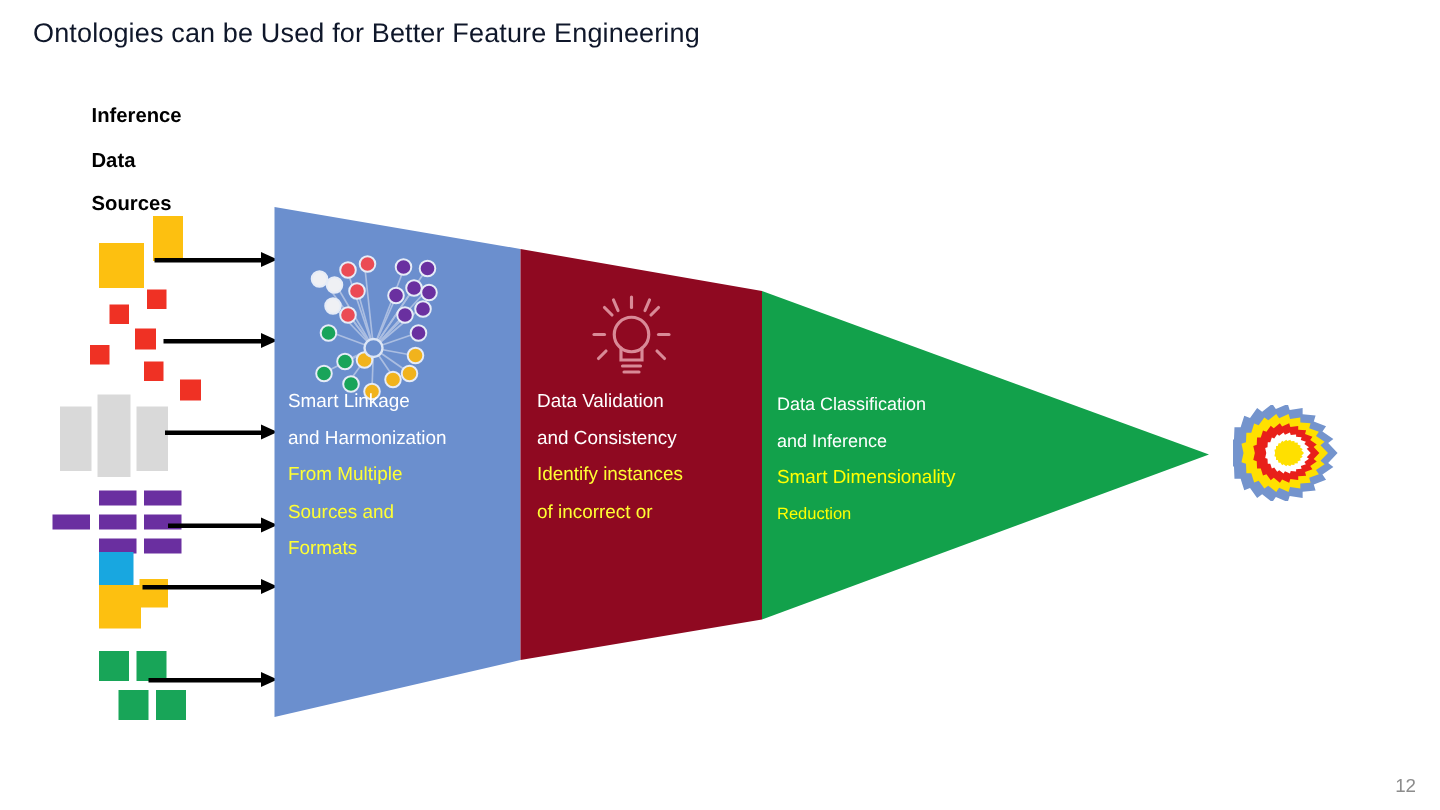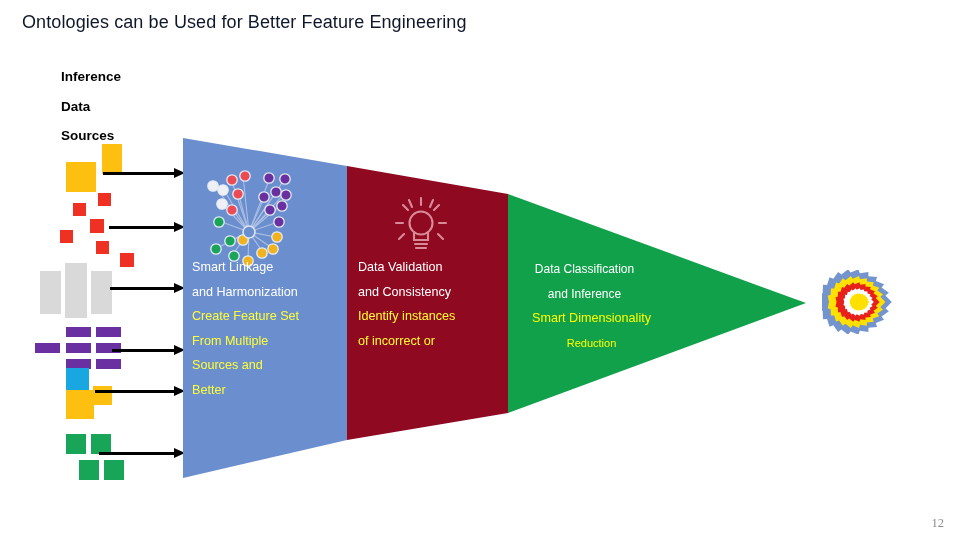--- a/index.html
+++ b/index.html
@@ -71,30 +71,29 @@
   }
 
   
   .funnel-col {
     position: absolute;
     font-size: 12.6px;
     line-height: 24.6px;
   }
   .funnel-col .hdr { color: #ffffff; white-space: nowrap; }
   .funnel-col .body { color: #ffff33; white-space: nowrap; }
-  #col-green .body { color: #ffff00; margin-left: 14px; }
+  #col-green .body { color: #ffff00; }
 
   
   #page-number {
     position: absolute;
     right: 16px;
     bottom: 9px;
     font-size: 12.5px;
     color: #8c8c8c;
-    font-family: Liberation Serif, serif;
   }
 </style>
 </head>
 <body>
 
 <div id="slide-title">Ontologies can be Used for Better Feature Engineering</div>
 
 <div id="source-label">
   <div>Inference</div>
   <div>Data</div>
@@ -245,34 +244,33 @@
     <path d="M404,234 L399,239"></path>
     <path d="M438,234 L443,239"></path>
     <path d="M412,207 L409,200"></path>
     <path d="M430,207 L433,200"></path>
   </g>
 </svg>
 
 <div class="funnel-col" id="col-blue" style="left:192px; top:255px;">
   <div class="hdr">Smart Linkage</div>
   <div class="hdr">and Harmonization</div>
-  <div class="body">Create Feature Set</div>
   <div class="body">From Multiple</div>
   <div class="body">Sources and</div>
-  <div class="body">Better</div>
+  <div class="body">Formats</div>
 </div>
 
 <div class="funnel-col" id="col-red" style="left:358px; top:255px;">
   <div class="hdr">Data Validation</div>
   <div class="hdr">and Consistency</div>
   <div class="body">Identify instances</div>
   <div class="body">of incorrect or</div>
 </div>
 
-<div class="funnel-col" id="col-green" style="left:518px; top:257px; font-size:12px; line-height:24.6px;text-align:center;">
+<div class="funnel-col" id="col-green" style="left:518px; top:257px; font-size:12px; line-height:24.6px;">
   <div class="hdr">Data Classification</div>
   <div class="hdr">and Inference</div>
   <div class="body" style="font-size:12.6px;">Smart Dimensionality</div>
   <div class="body" style="font-size:11px;">Reduction</div>
 </div>
 
 <svg style="position:absolute; left:822px; top:270px; width:78px; height:64px;" viewBox="0 0 100 100">
   <g transform="translate(50,50)">
     <polygon fill="#7494cd" points="48.0,0.0 38.2,10.3 43.6,14.6 32.2,22.5 36.0,27.9 23.2,32.7 25.1,39.0 11.6,40.3 11.6,46.8 -1.9,44.9 -3.9,51.1 -16.3,45.9 -20.1,51.2 -30.6,43.0 -35.8,46.9 -43.2,36.5 -49.2,38.7 -53.0,26.7 -59.4,26.8 -59.9,14.2 -65.8,12.3 -63.2,0.0 -65.8,-12.3 -59.9,-14.2 -59.4,-26.8 -53.0,-26.7 -49.2,-38.7 -43.2,-36.5 -35.8,-46.9 -30.6,-43.0 -20.1,-51.2 -16.3,-45.9 -3.9,-51.1 -1.9,-44.9 11.6,-46.8 11.6,-40.3 25.1,-39.0 23.2,-32.7 36.0,-27.9 32.2,-22.5 43.6,-14.6 38.2,-10.3"></polygon>
     <polygon fill="#ffe000" points="38.0,0.0 30.2,8.2 34.5,11.6 25.5,17.8 28.5,22.1 18.4,25.9 19.9,30.9 9.2,31.9 9.2,37.0 -1.5,35.5 -3.1,40.5 -12.9,36.3 -15.9,40.5 -24.2,34.0 -28.3,37.1 -34.2,28.9 -38.9,30.6 -41.9,21.1 -47.0,21.2 -47.4,11.2 -52.1,9.7 -50.0,0.0 -52.1,-9.7 -47.4,-11.2 -47.0,-21.2 -41.9,-21.1 -38.9,-30.6 -34.2,-28.9 -28.3,-37.1 -24.2,-34.0 -15.9,-40.5 -12.9,-36.3 -3.1,-40.5 -1.5,-35.5 9.2,-37.0 9.2,-31.9 19.9,-30.9 18.4,-25.9 28.5,-22.1 25.5,-17.8 34.5,-11.6 30.2,-8.2"></polygon>

